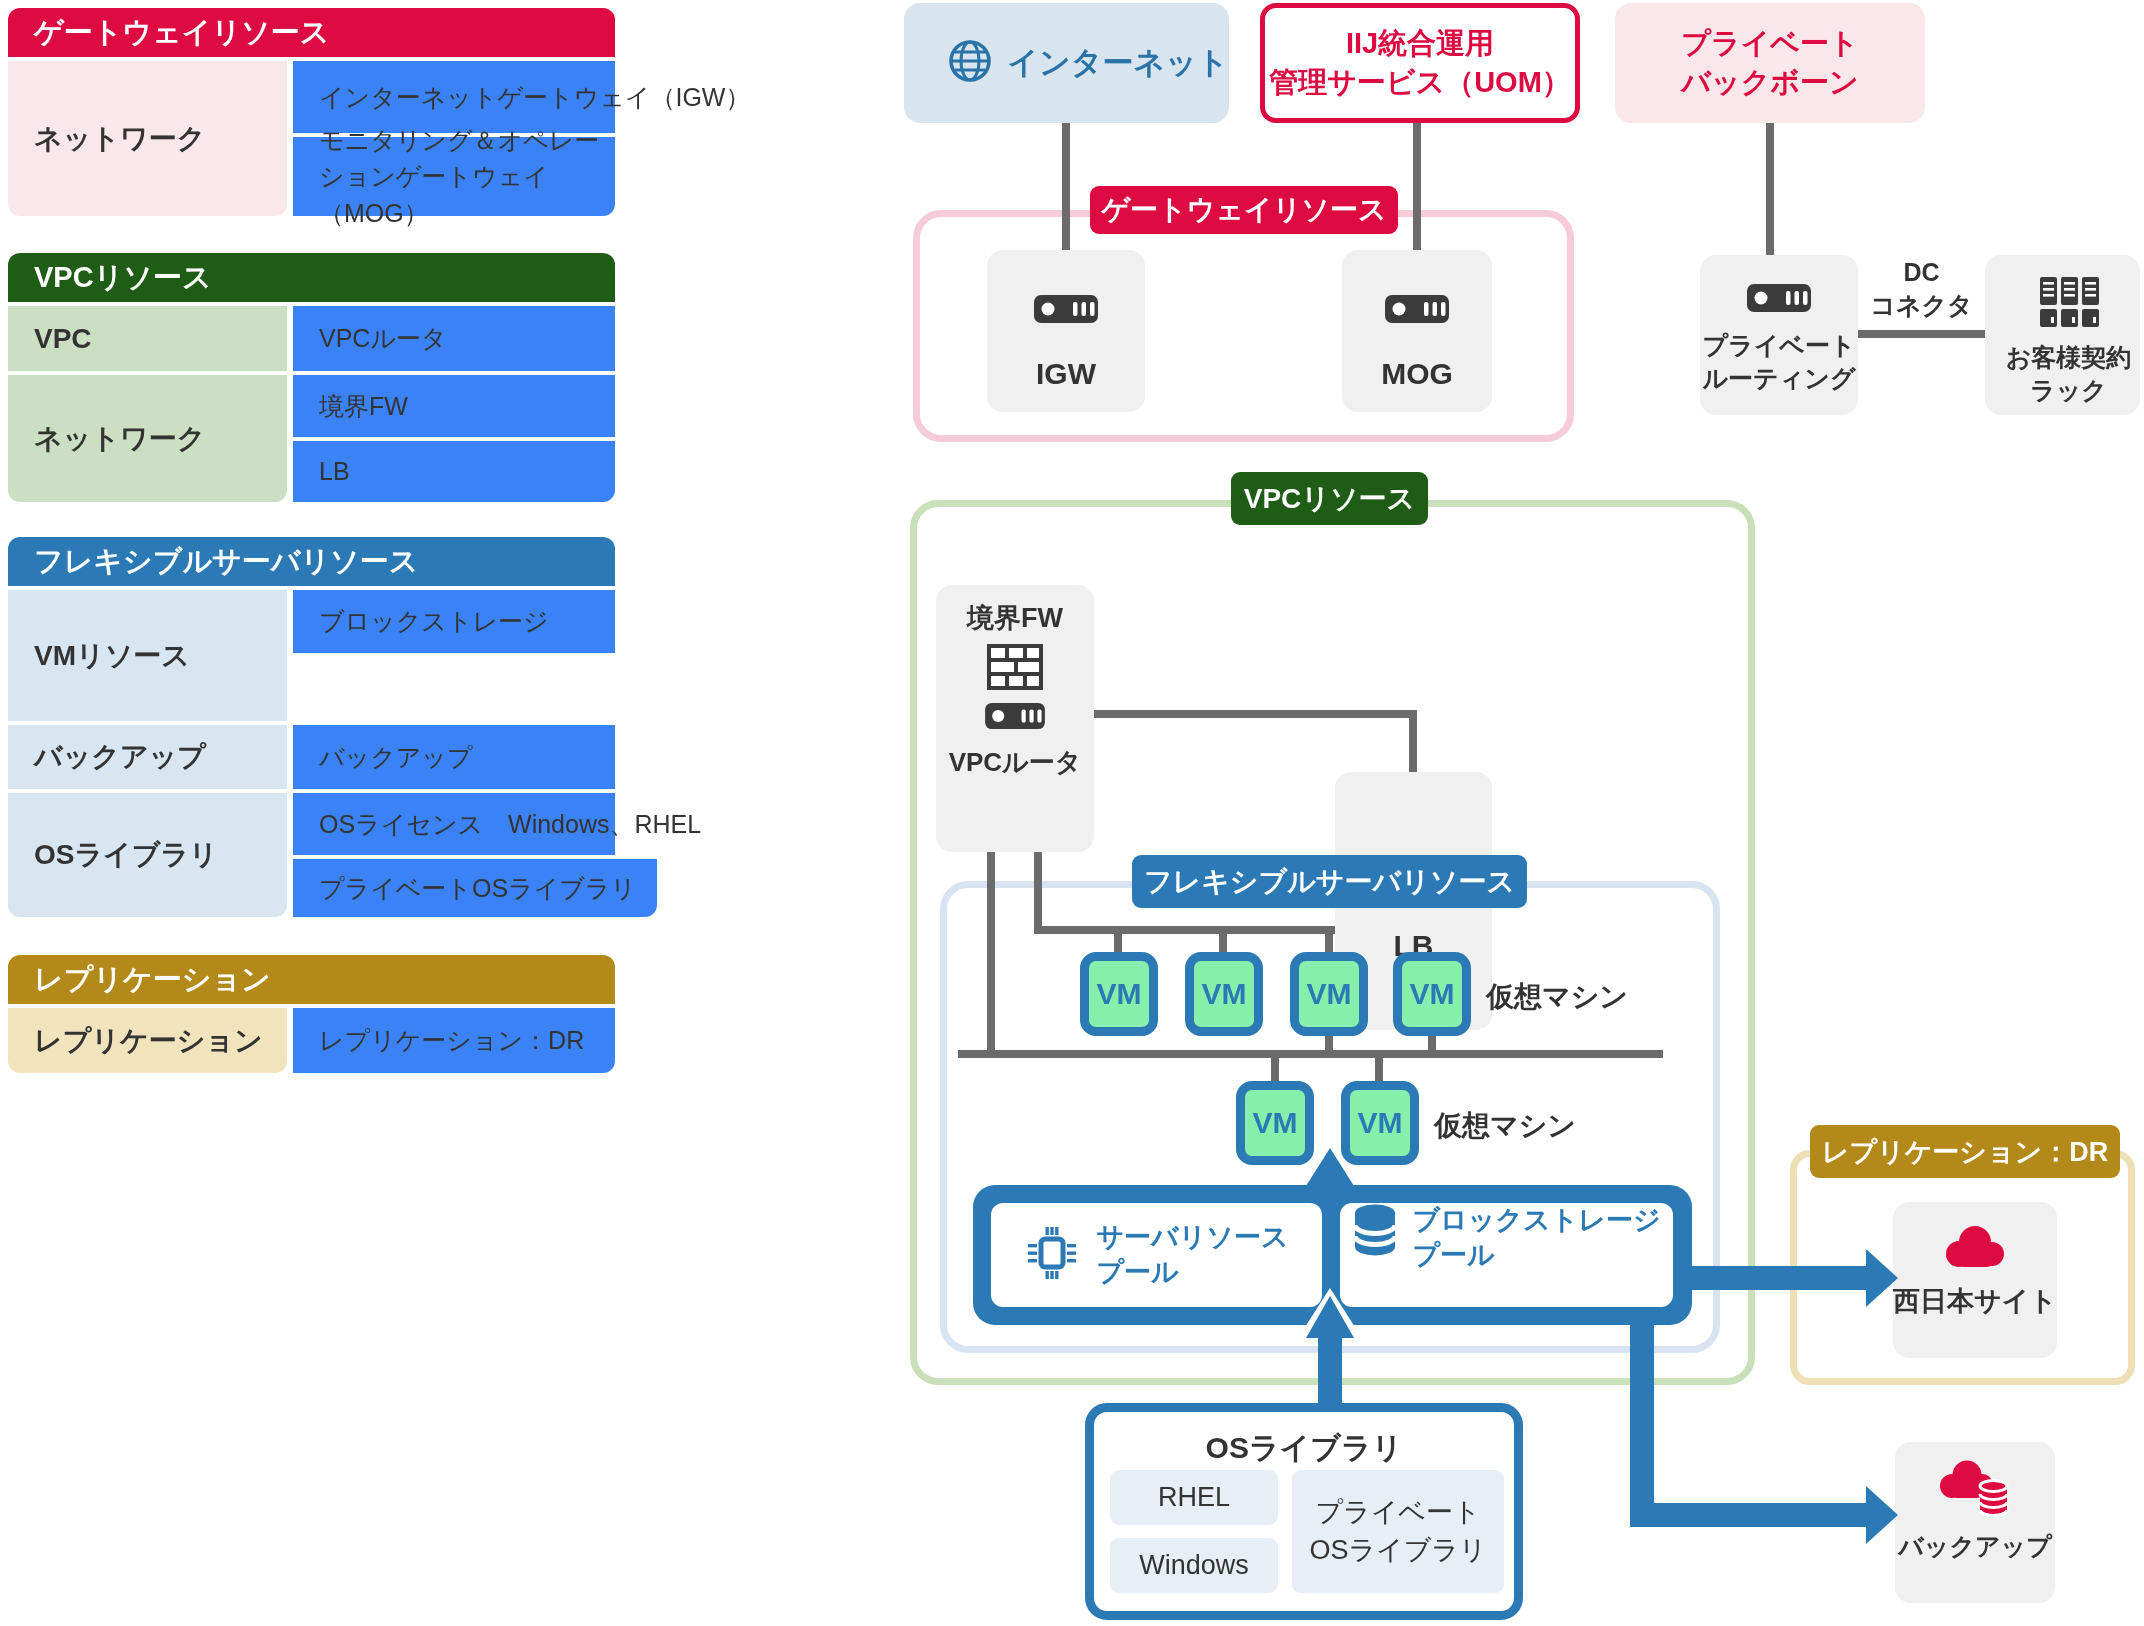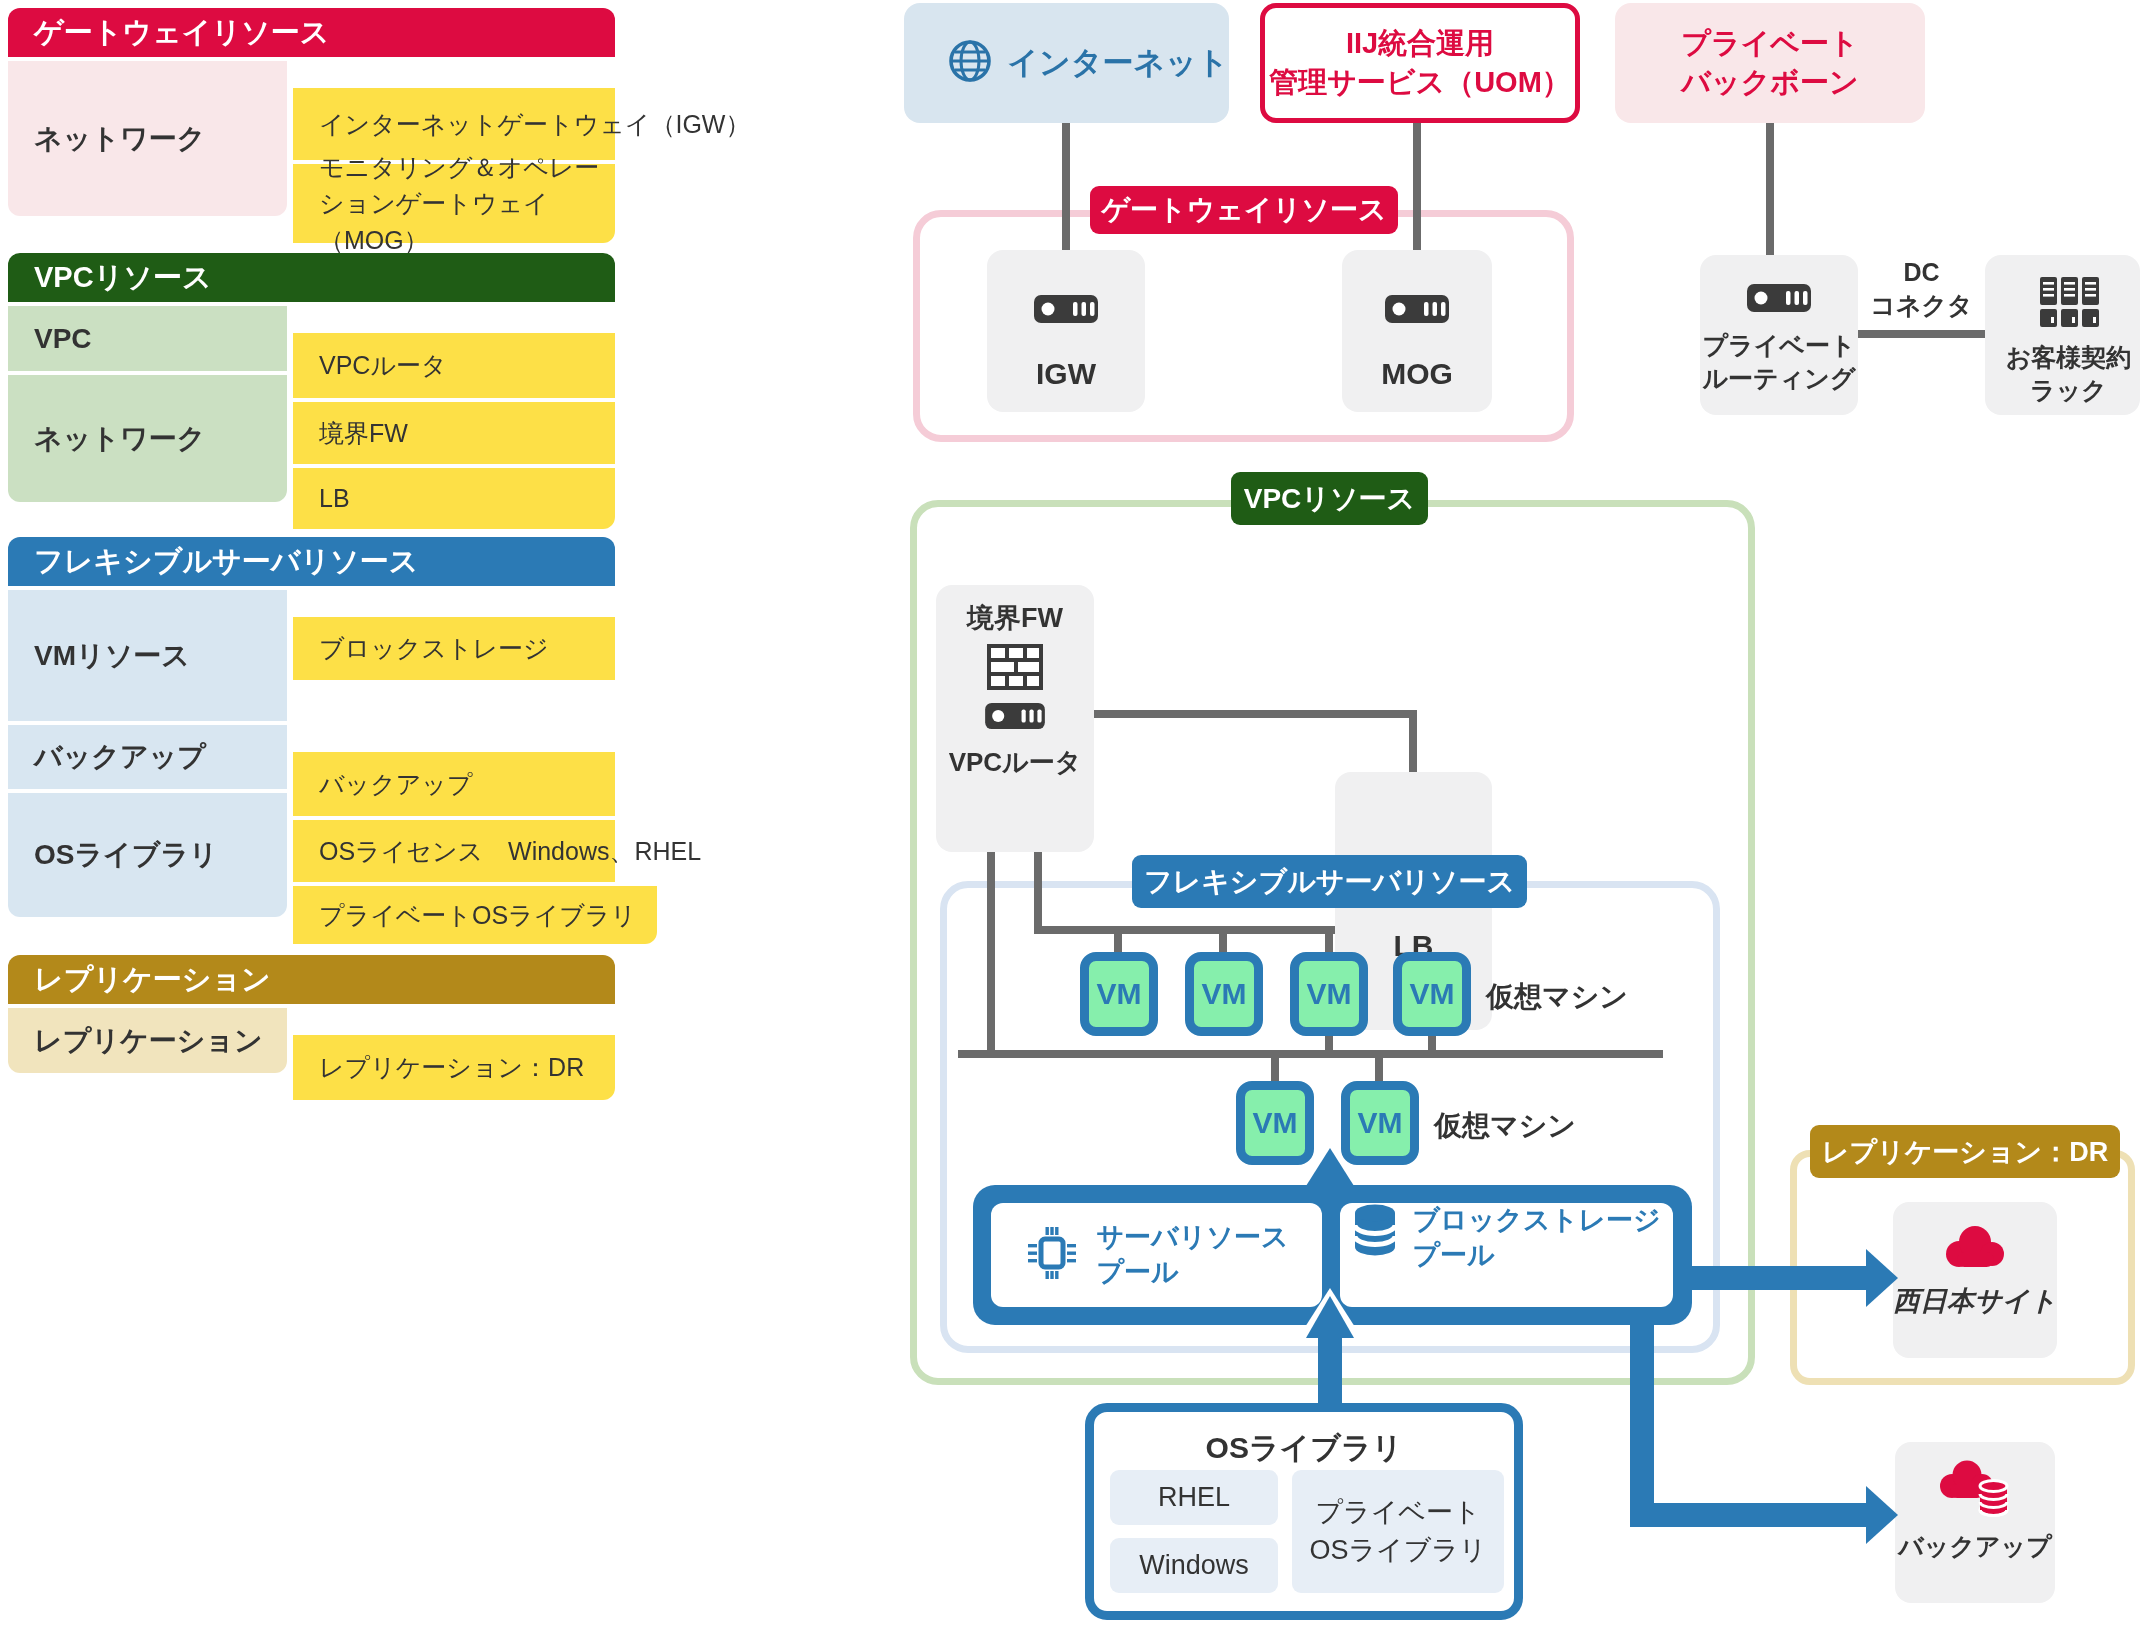--- a/index.html
+++ b/index.html
@@ -11,21 +11,21 @@
     --internet_bg:#d8e5ef; --internet_blue:#2a73a8; --icon_dark:#3b3b3b;
   }
   html,body{margin:0;padding:0;background:#fff;}
   .canvas{position:relative;width:2144px;height:1626px;background:#fff;overflow:hidden;
           font-family:"Liberation Sans","DejaVu Sans",sans-serif;color:var(--ink);}
   .abs{position:absolute;box-sizing:border-box;}
   
   .th{display:flex;align-items:center;padding-left:26px;color:#fff;font-weight:bold;font-size:29px;
       border-radius:12px 12px 0 0;}
   .lblcell{display:flex;align-items:center;padding-left:26px;font-weight:bold;font-size:28px;}
-  .valcell{display:flex;align-items:center;padding-left:26px;font-size:25px;background:#fde047;white-space:nowrap;margin-top:27px;}
+  .valcell{display:flex;align-items:center;padding-left:26px;font-size:25px;background:#3b82f6;white-space:nowrap;}
   .valcell.wrap{white-space:normal;line-height:1.45;padding-right:14px;}
   
   .frame{border-radius:28px;background:#fff;}
   .grouplabel{display:flex;align-items:center;justify-content:center;color:#fff;font-weight:bold;
       font-size:28px;border-radius:9px;z-index:6;}
   
   .node{background:var(--gray_box);border-radius:16px;display:flex;flex-direction:column;
         align-items:center;z-index:5;}
   .node .nlabel{font-weight:bold;font-size:27px;color:var(--ink);text-align:center;line-height:1.3;}
   .gline{position:absolute;background:var(--line_gray);z-index:4;}
@@ -307,21 +307,21 @@
     <span style="margin-top:20px;">
       <svg width="72" height="48" viewBox="0 0 72 48">
         <g fill="var(--red)">
           <circle cx="20" cy="32" r="13"></circle>
             <circle cx="36" cy="20" r="16"></circle>
             <circle cx="53" cy="32" r="12"></circle>
           <rect x="18" y="30" width="37" height="15" rx="7.5"></rect>
         </g>
       </svg>
     </span>
-    <span class="nlabel" style="margin-top:10px;font-size:27px;font-style:italic;">西日本サイト</span>
+    <span class="nlabel" style="margin-top:10px;font-size:27px;">西日本サイト</span>
   </div>
 
   <div class="abs node" style="left:1895px;top:1442px;width:160px;height:161px;">
     <span style="margin-top:16px;">
       <svg width="80" height="62" viewBox="0 0 80 62">
         <g fill="var(--red)">
           <circle cx="17" cy="28" r="12"></circle>
             <circle cx="32" cy="17" r="14.5"></circle>
             <circle cx="47" cy="27" r="11"></circle>
           <rect x="15" y="26" width="34" height="14" rx="7"></rect>

